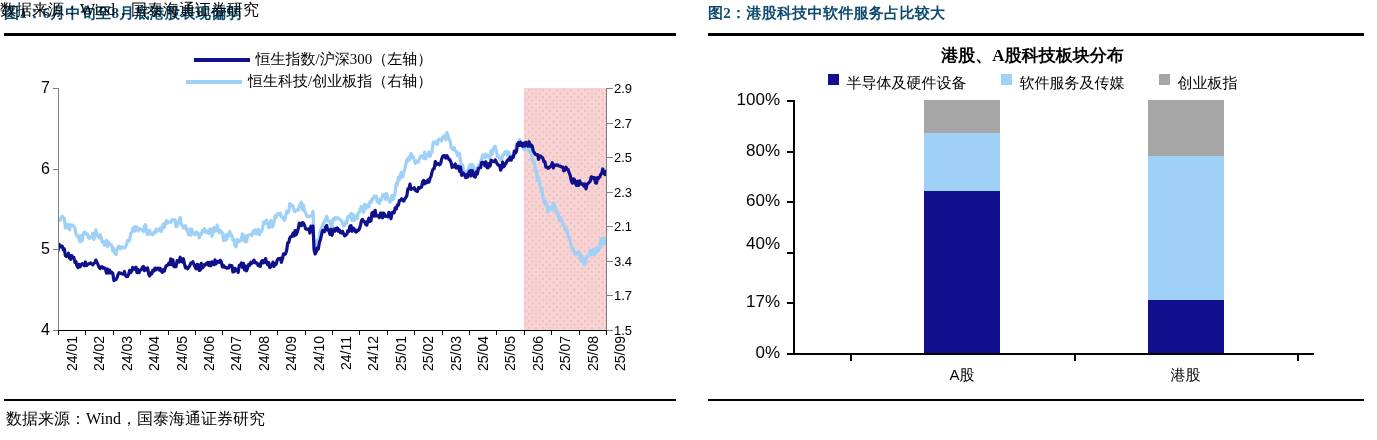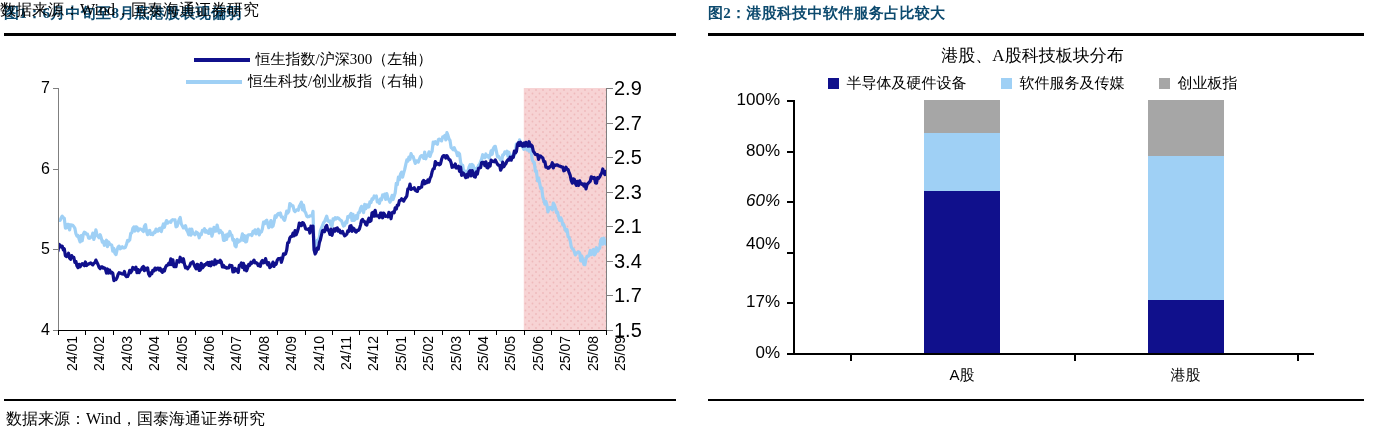--- a/index.html
+++ b/index.html
@@ -77,44 +77,44 @@
     position: absolute; right: 0; width: 5px; height: 1px; background:#7f7f7f;
   }
   .c1-ylabel {
     position:absolute; right: 64px; transform: translateY(-50%);
     font-family:"Liberation Sans","DejaVu Sans",sans-serif;
     font-size: 16px; color:#000; text-align:right;
   }
   .c1-y2label {
     position:absolute; left: 614px; transform: translateY(-50%);
     font-family:"Liberation Sans","DejaVu Sans",sans-serif;
-    font-size: 20px; color:#000;
+    font-size: 13px; color:#000;
   }
   .tickmark { position:absolute; width:1px; height:5px; background:#000; top:294px; }
   .c1-xlabel {
     position:absolute; top: 300px;
     font-family:"Liberation Sans","DejaVu Sans",sans-serif;
     font-size: 14px; color:#000;
     transform-origin: left top;
     transform: rotate(-90deg) translateX(-100%);
     white-space: nowrap;
   }
 
   
   .chart2 { position: absolute; left: 688px; top: 36px; width: 689px; height: 360px; }
   .c2-title {
     position:absolute; left:0; top: 8px; width: 689px; text-align:center;
     font-family:"Liberation Serif","DejaVu Serif",serif;
-    font-weight:normal; font-size:17px; color:#000;
+    font-weight:bold; font-size:17px; color:#000;
   }
   .c2-legend {
     position:absolute; left: 0; top: 38px; width: 689px;
     display:flex; justify-content:center; align-items:center; gap: 34px;
   }
-  .leg2 { display:flex; align-items:center; gap:8px; }
+  .leg2 { display:flex; gap:8px; }
   .sw { width: 11px; height: 11px; display:block; }
   .leg2-txt {
     font-family:"Liberation Serif","DejaVu Serif",serif;
     font-size: 15px; color:#000; white-space:nowrap;
   }
   .c2-plot { position:absolute; left: 105px; top: 64px; width: 520px; height: 253px; }
   .c2-axisline-y { position:absolute; left:105px; top:64px; width:2px; height:254px; background:#000; }
   .c2-axisline-x { position:absolute; left:105px; top:317px; width:521px; height:2px; background:#000; }
   .c2-ytick { position:absolute; left: 99px; width:6px; height:2px; background:#000; }
   .c2-ylab {
@@ -288,21 +288,21 @@
     <div class="c2-axisline-y"></div>
     <div class="c2-axisline-x"></div>
     <div id="c2-yticks">
         <div class="c2-ytick" style="top: 317px;"></div>
         <div class="c2-ylab" style="top: 317px;">0%</div>
         <div class="c2-ytick" style="top: 266.4px;"></div>
         <div class="c2-ylab" style="top: 266.4px;">17%</div>
         <div class="c2-ytick" style="top: 215.8px;"></div>
         <div class="c2-ylab" style="top: 208px;">40%</div>
         <div class="c2-ytick" style="top: 165.2px;"></div>
-        <div class="c2-ylab" style="top: 165.2px; font-style: italic;">60%</div>
+        <div class="c2-ylab" style="top: 165.2px;">60%</div>
         <div class="c2-ytick" style="top: 114.6px;"></div>
         <div class="c2-ylab" style="top: 114.6px;">80%</div>
         <div class="c2-ytick" style="top: 64px;"></div>
         <div class="c2-ylab" style="top: 64px;">100%</div>
       </div>
     <div id="c2-xticks">
         <div class="c2-xtick" style="left: 162.2px;"></div>
         <div class="c2-xtick" style="left: 385.8px;"></div>
         <div class="c2-xtick" style="left: 609.4px;"></div>
         <div class="c2-catlab" style="left: 274px;">A股</div>

